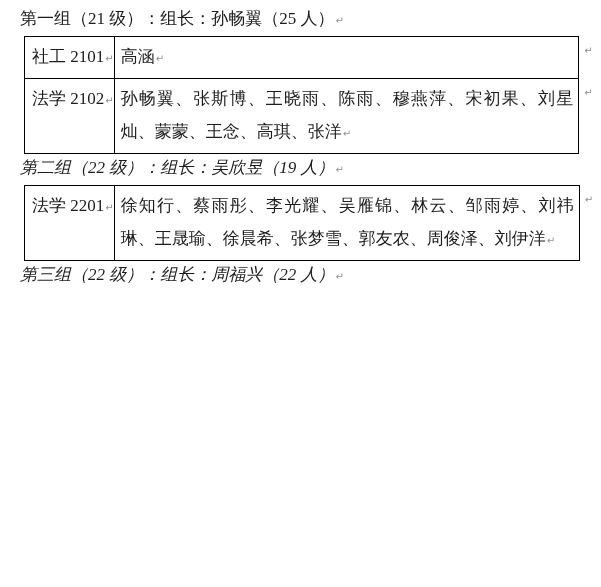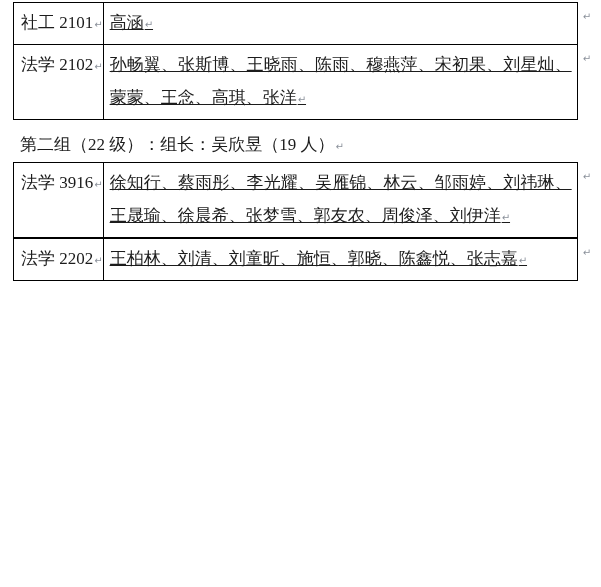--- a/index.html
+++ b/index.html
@@ -13,25 +13,25 @@
     color: #1c1c1c;
   }
   .doc { padding-top: 2px; }
 
   .heading {
     margin: 3px 0 2px 20px;
     font-size: 17px;
     line-height: 27px;
     white-space: nowrap;
   }
-  .section + .section .heading { margin-top: 11px; }
+  .section + .section .heading { margin-top: 0; font-style: italic; }
 
   table.group {
     border-collapse: collapse;
-    margin-left: 13px;
+    margin-left: 24px;
     table-layout: fixed;
     padding-left: 40px;
   }
   col.c-label { width: 86px; }
   col.c-names { width: 474px; }
   col.c-end   { width: 22px; }
 
   td { vertical-align: top; }
 
   td.cell {
@@ -41,40 +41,40 @@
     padding: 3px 5px 3px 6px;
   }
   td.label-cell {
     white-space: nowrap;
     padding-left: 7px;
     padding-right: 0;
   }
   td.names-cell {
     text-align: justify;
     text-align-last: left;
-    text-decoration: underline;
   }
   td.rowend-cell {
     border: none;
     padding: 3px 0 0 4px;
   }
 
   .mark {
     font-family: "DejaVu Sans", sans-serif;
     font-size: 10px;
     color: #8b919b;
     margin-left: 1px;
   }
 </style>
 </head>
 <body>
 
 <div class="doc">
 
   <div class="section">
+    <div class="heading"><span>第一组（21 级）：组长：孙畅翼（25 人）</span><span class="mark">↵</span></div>
     <table class="group">
       <colgroup>
           <col class="c-label">
           <col class="c-names">
           <col class="c-end">
         </colgroup>
       <tbody>
           <tr>
         <td class="cell label-cell"><span>社工 2101</span><span class="mark">↵</span></td>
         <td class="cell names-cell"><span>高涵</span><span class="mark">↵</span></td>
@@ -92,38 +92,34 @@
   <div class="section">
     <div class="heading"><span>第二组（22 级）：组长：吴欣昱（19 人）</span><span class="mark">↵</span></div>
     <table class="group">
       <colgroup>
           <col class="c-label">
           <col class="c-names">
           <col class="c-end">
         </colgroup>
       <tbody>
       <tr>
-        <td class="cell label-cell"><span>法学 3916</span><span class="mark">↵</span></td>
+        <td class="cell label-cell"><span>法学 2201</span><span class="mark">↵</span></td>
         <td class="cell names-cell"><span>徐知行、蔡雨彤、李光耀、吴雁锦、林云、邹雨婷、刘祎琳、王晟瑜、徐晨希、张梦雪、郭友农、周俊泽、刘伊洋</span><span class="mark">↵</span></td>
         <td class="rowend-cell"><span class="mark">↵</span></td>
       </tr>
     </tbody>
       </table>
   </div>
 
   <div class="section">
+    <div class="heading"><span>第三组（22 级）：组长：周福兴（22 人）</span><span class="mark">↵</span></div>
     <table class="group">
       <colgroup>
           <col class="c-label">
           <col class="c-names">
           <col class="c-end">
         </colgroup>
       <tbody>
-          <tr>
-        <td class="cell label-cell"><span>法学 2202</span><span class="mark">↵</span></td>
-        <td class="cell names-cell"><span>王柏林、刘清、刘童昕、施恒、郭晓、陈鑫悦、张志嘉</span><span class="mark">↵</span></td>
-        <td class="rowend-cell"><span class="mark">↵</span></td>
-      </tr>
     </tbody>
       </table>
   </div>
 
 </div>
 
 </body></html>

